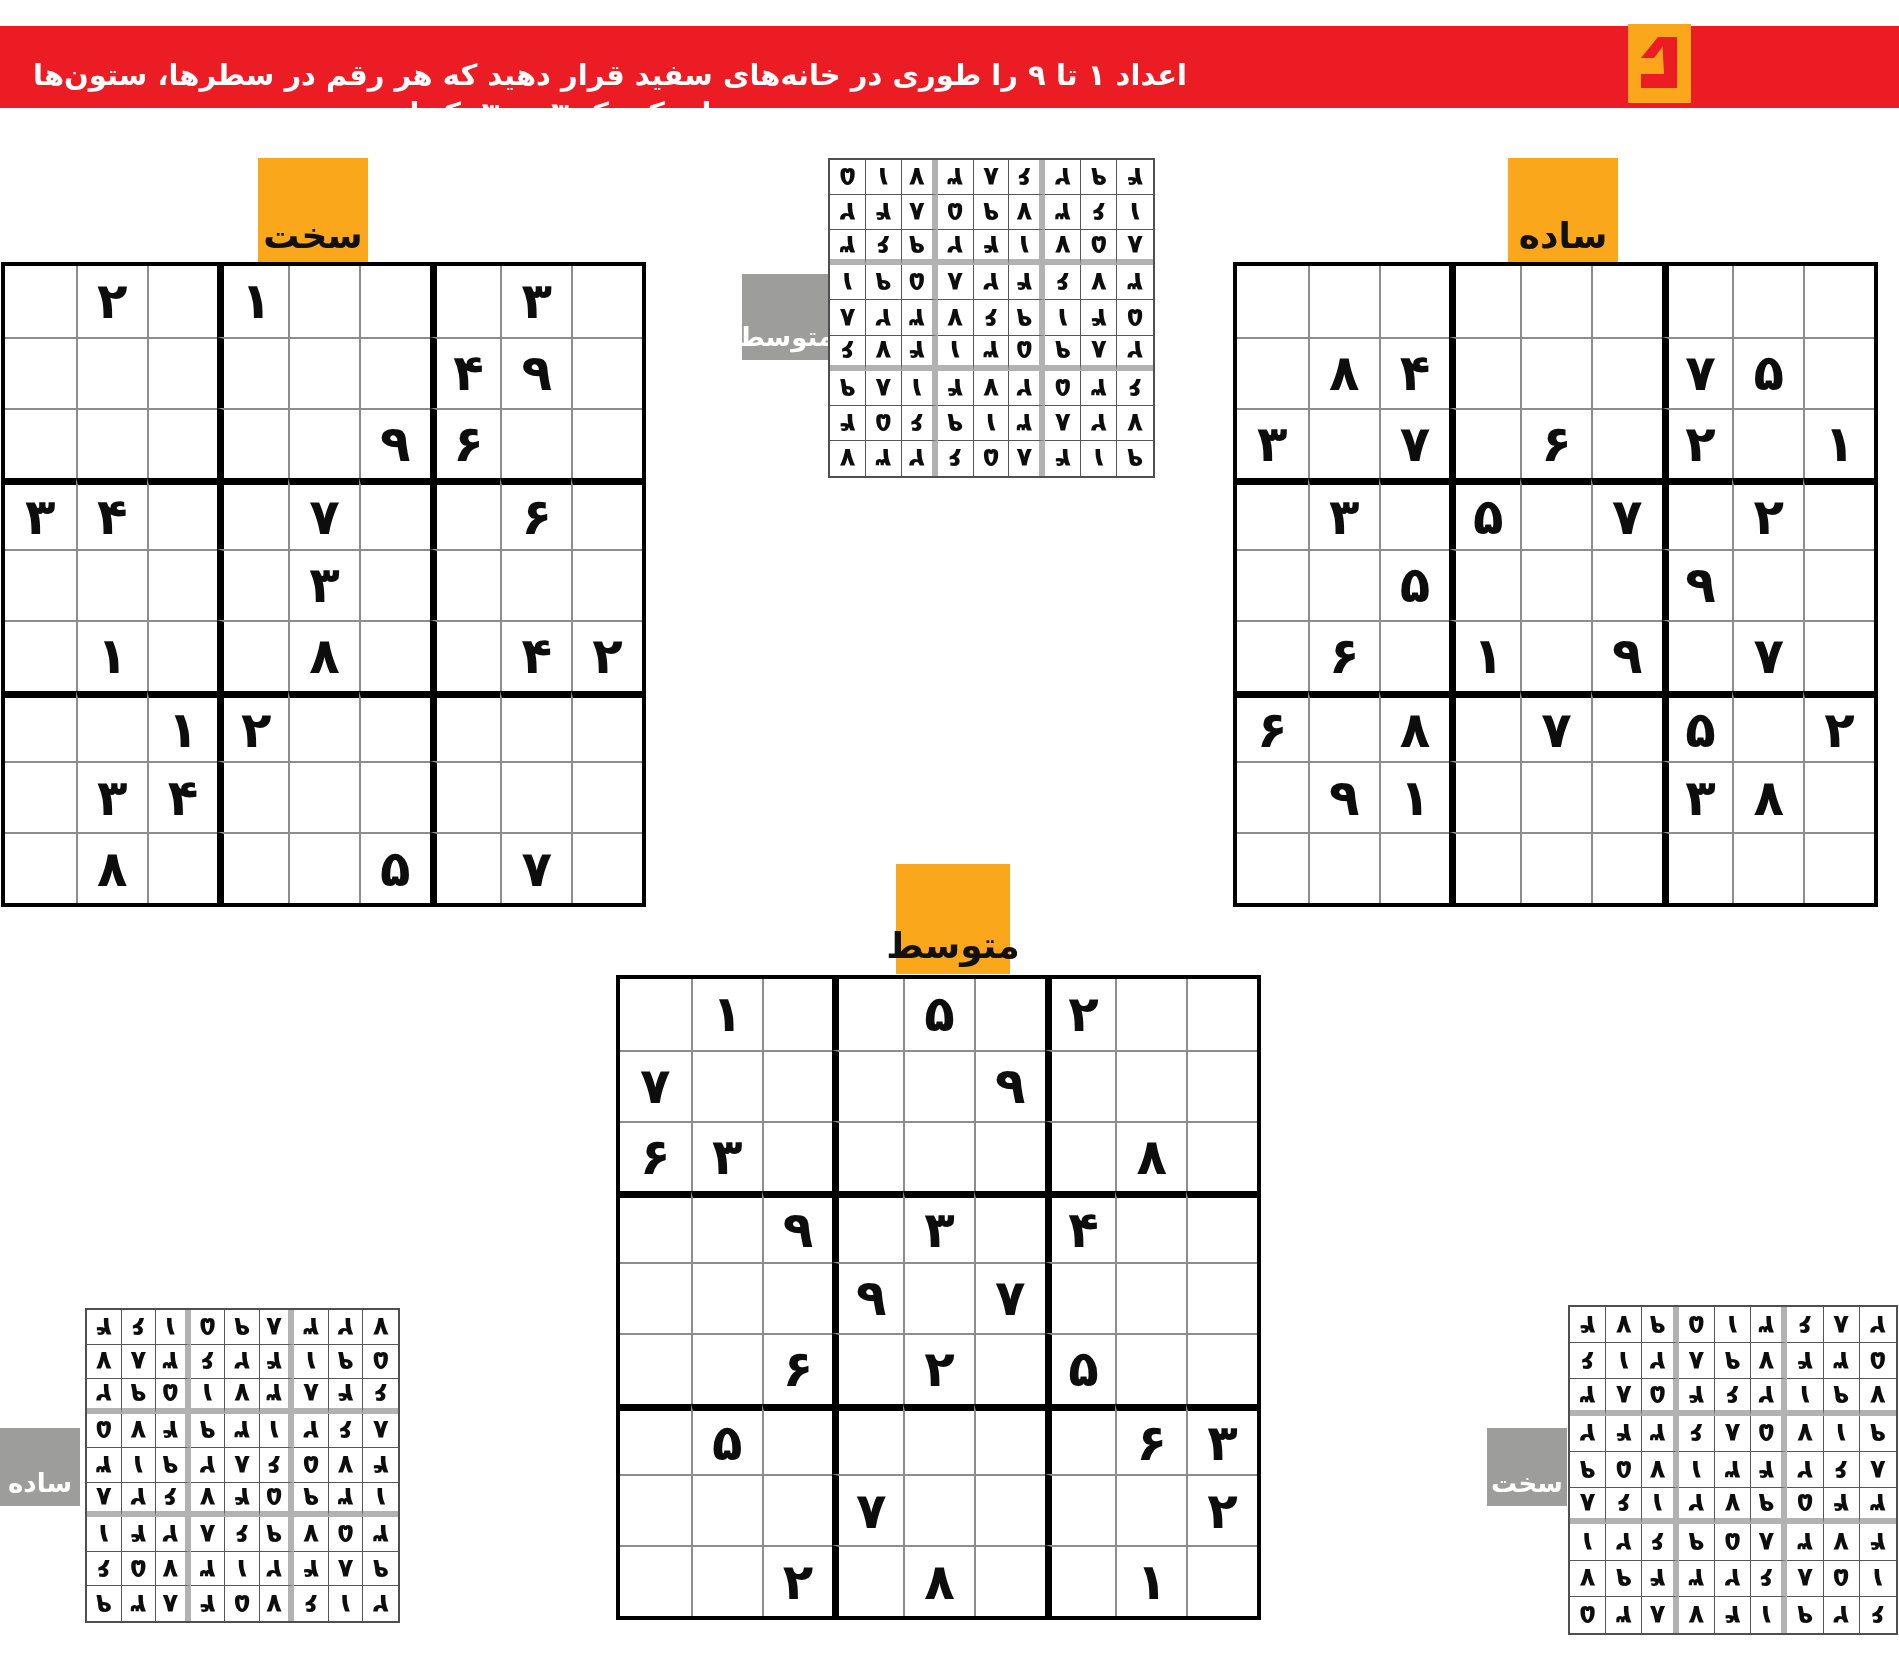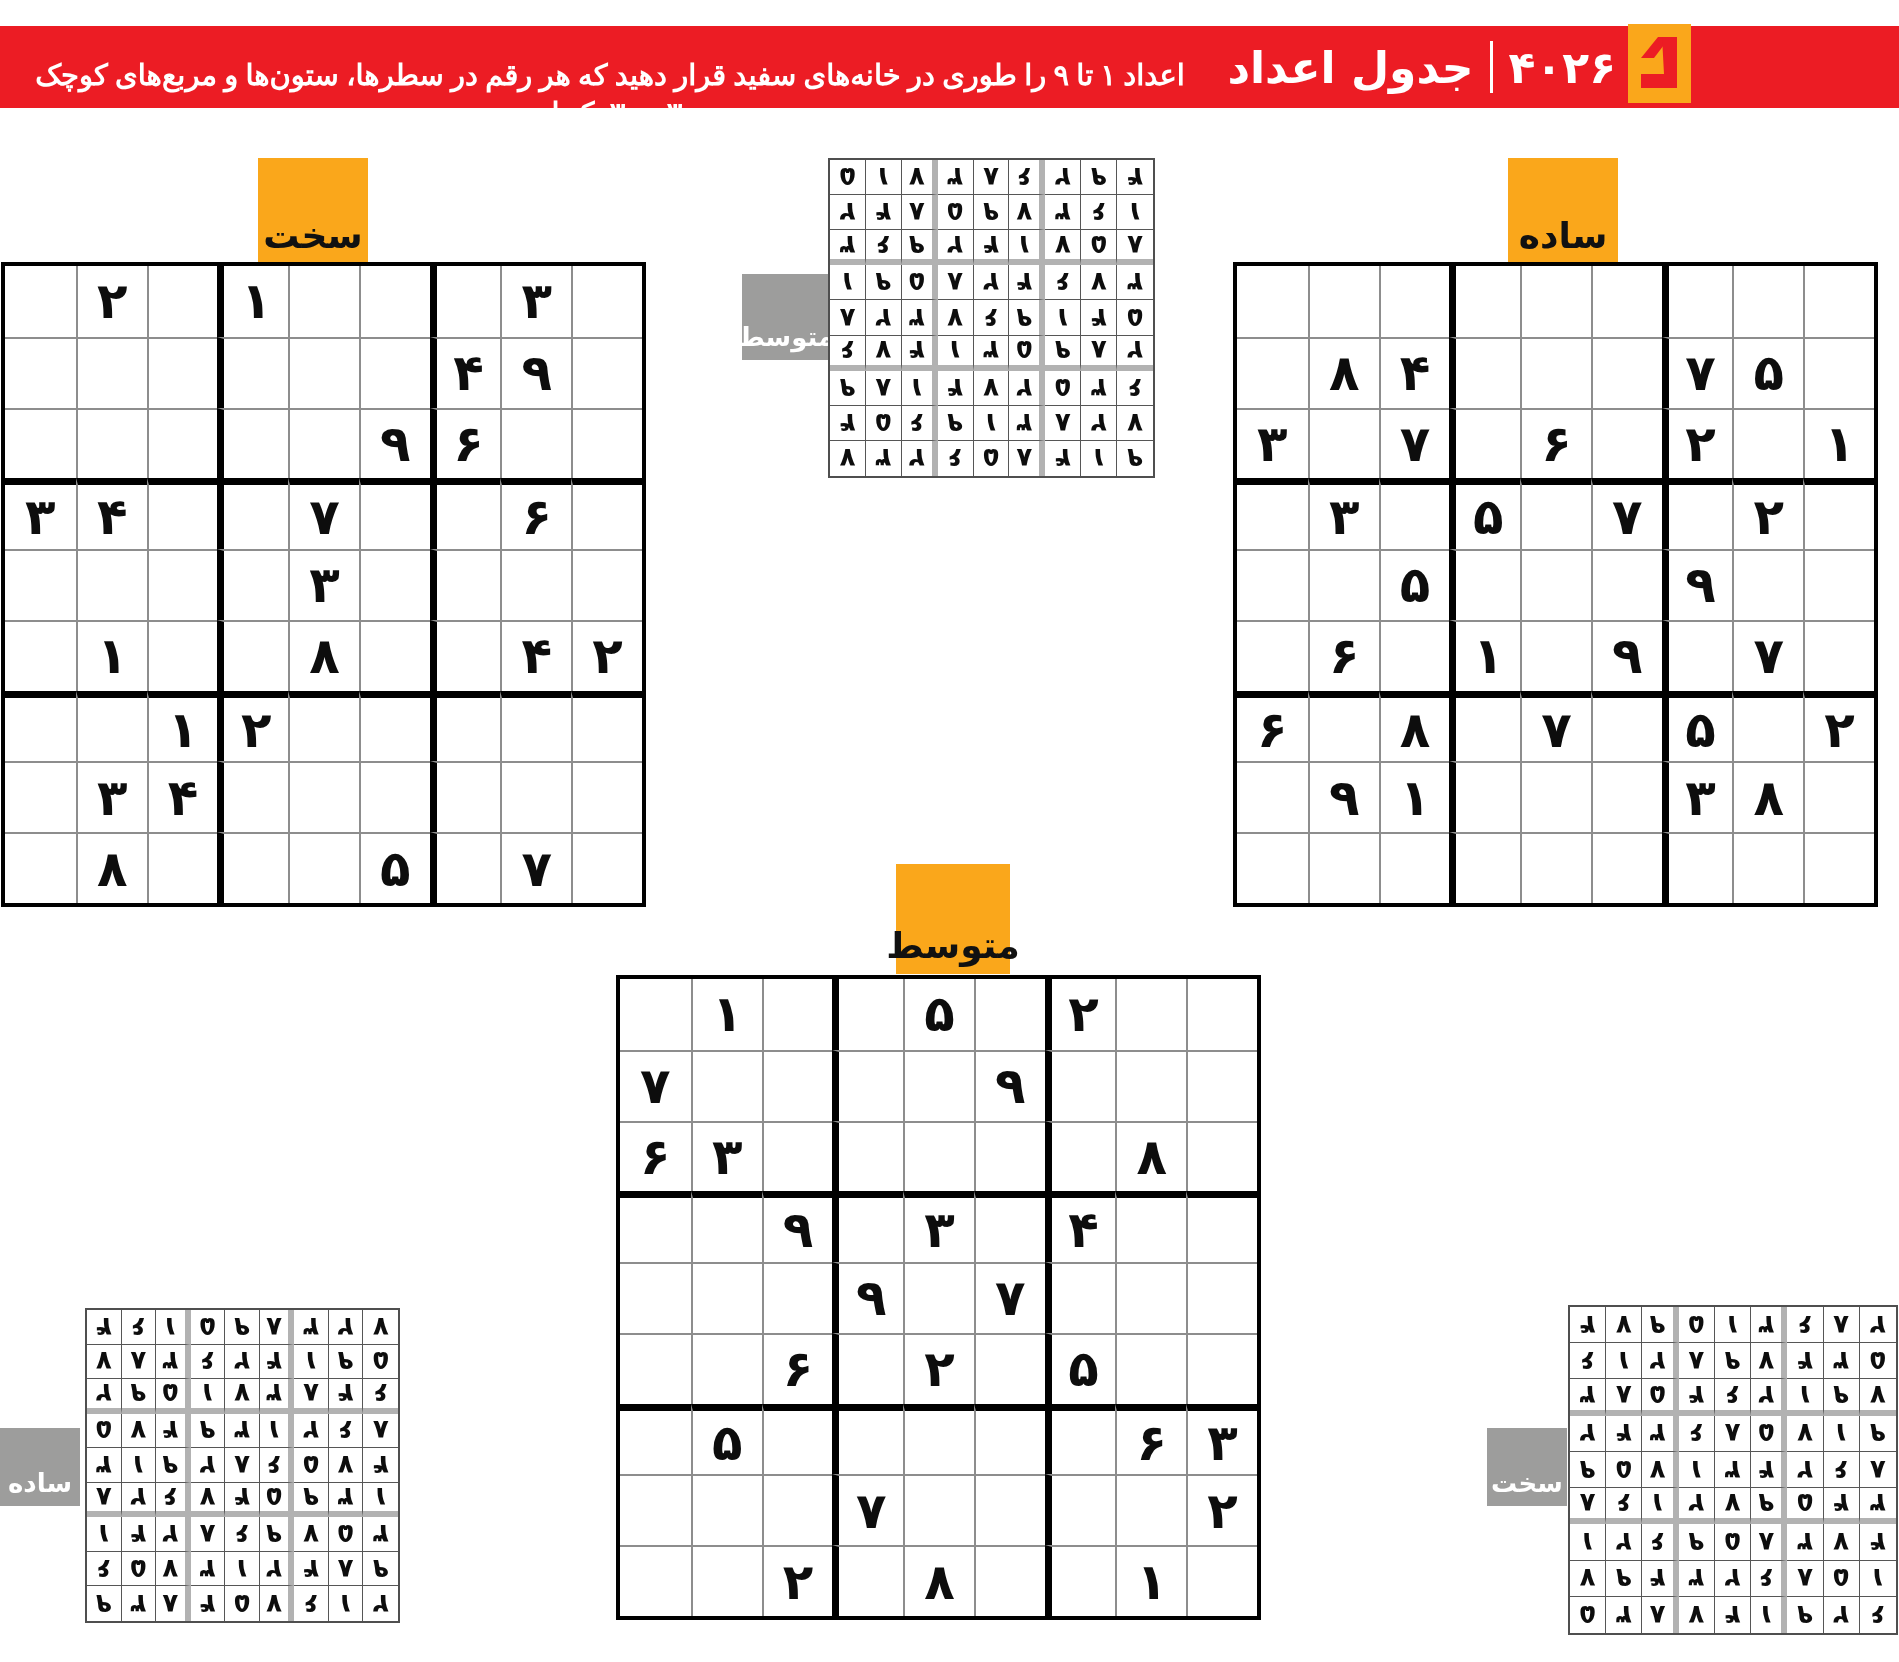--- a/index.html
+++ b/index.html
@@ -6,21 +6,21 @@
   body{font-family:"DejaVu Sans",sans-serif;}
   #page{position:relative;width:1899px;height:1662px;background:#fff;overflow:hidden;}
 
   
   #header-bar{position:absolute;left:0;top:26px;width:1899px;height:82px;background:#EC1C24;}
   #logo-box{position:absolute;left:1628px;top:24px;width:63px;height:79px;}
   #title-block{position:absolute;top:26px;height:82px;right:283px;display:flex;flex-direction:row-reverse;align-items:center;gap:16px;}
   .title-text{color:#fff;font-size:44px;font-weight:700;white-space:nowrap;}
   .title-num{color:#fff;font-size:44px;font-weight:700;letter-spacing:2px;}
   #title-divider{width:3px;height:52px;background:#fff;}
-  #instructions{position:absolute;left:25px;top:30px;width:1170px;text-align:center;direction:rtl;color:#fff;font-size:29px;font-weight:700;line-height:38px;font-family:Liberation Serif, serif;}
+  #instructions{position:absolute;left:25px;top:30px;width:1170px;text-align:center;direction:rtl;color:#fff;font-size:29px;font-weight:700;line-height:38px;}
 
   
   .puzzle-label{position:absolute;background:#FAA71B;display:flex;align-items:flex-end;justify-content:center;padding-bottom:8px;box-sizing:border-box;color:#111;font-size:36px;font-weight:700;direction:rtl;}
   .sol-label{position:absolute;background:#9D9D9C;display:flex;align-items:flex-end;justify-content:center;padding-bottom:8px;box-sizing:border-box;color:#fff;font-size:26px;font-weight:700;direction:rtl;}
 
   
   .grid{position:absolute;display:grid;grid-template-columns:repeat(9,1fr);grid-template-rows:repeat(9,1fr);background:#fff;box-sizing:border-box;}
   .cell{display:flex;align-items:center;justify-content:center;box-sizing:border-box;overflow:hidden;}
 
   .big{border:4px solid #000;}
@@ -42,25 +42,20 @@
 
 <div id="page">
 
   <div id="header-bar">
     <div id="instructions">
       <div>اعداد ۱ تا ۹ را طوری در خانه‌های سفید قرار دهید که هر رقم در سطرها، ستون‌ها و مربع‌های کوچک ۳ در ۳ یک‌بار</div>
       <div>دیده شود. پاسخ‌ها در ادامه آمده است.</div>
     </div>
   </div>
 
-  <div id="title-block" dir="rtl">
-    <span class="title-text">جدول اعداد</span>
-    <span id="title-divider"></span>
-    <span class="title-num">۴۰۲۶</span>
-  </div>
 
   <div id="logo-box">
     <svg width="63" height="79" viewBox="0 0 63 79" xmlns="http://www.w3.org/2000/svg">
       <rect x="0" y="0" width="63" height="79" fill="#FAA71B"></rect>
       <path d="M13 34 L30 13 L42 13 L26 34 Z" fill="#EC1C24"></path>
       <path d="M34 13 L49 13 L49 64 L13 64 L13 50 L36 50 Z" fill="#EC1C24"></path>
     </svg>
   </div>
 
   <div class="puzzle-label" style="left:258px;top:158px;width:110px;height:106px;">سخت</div>

